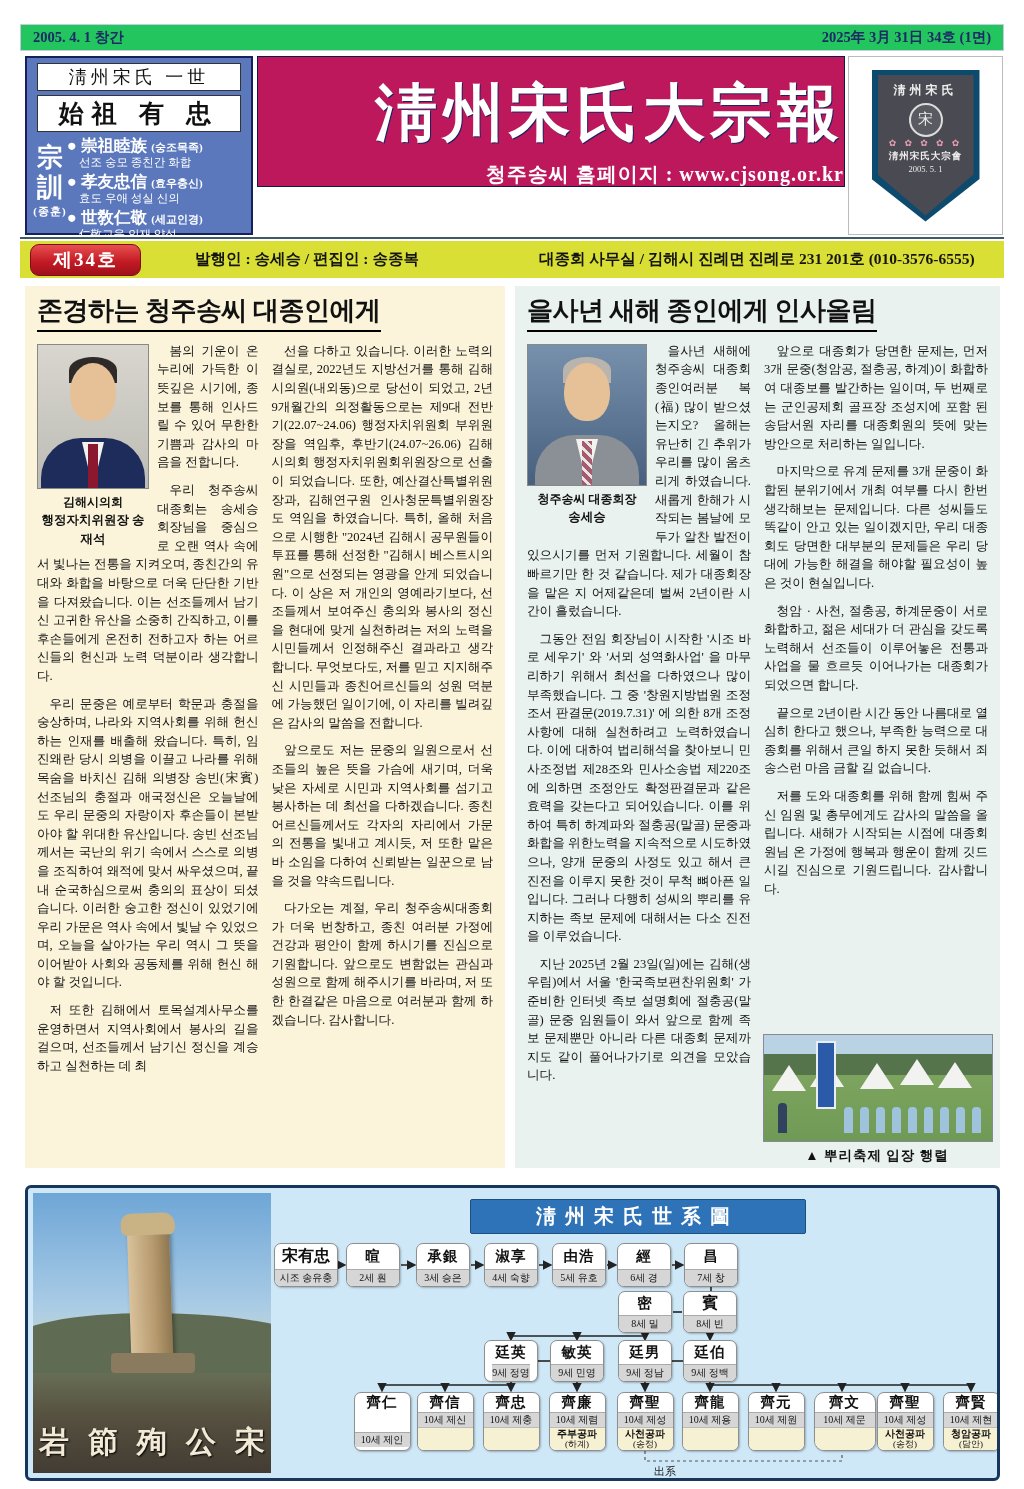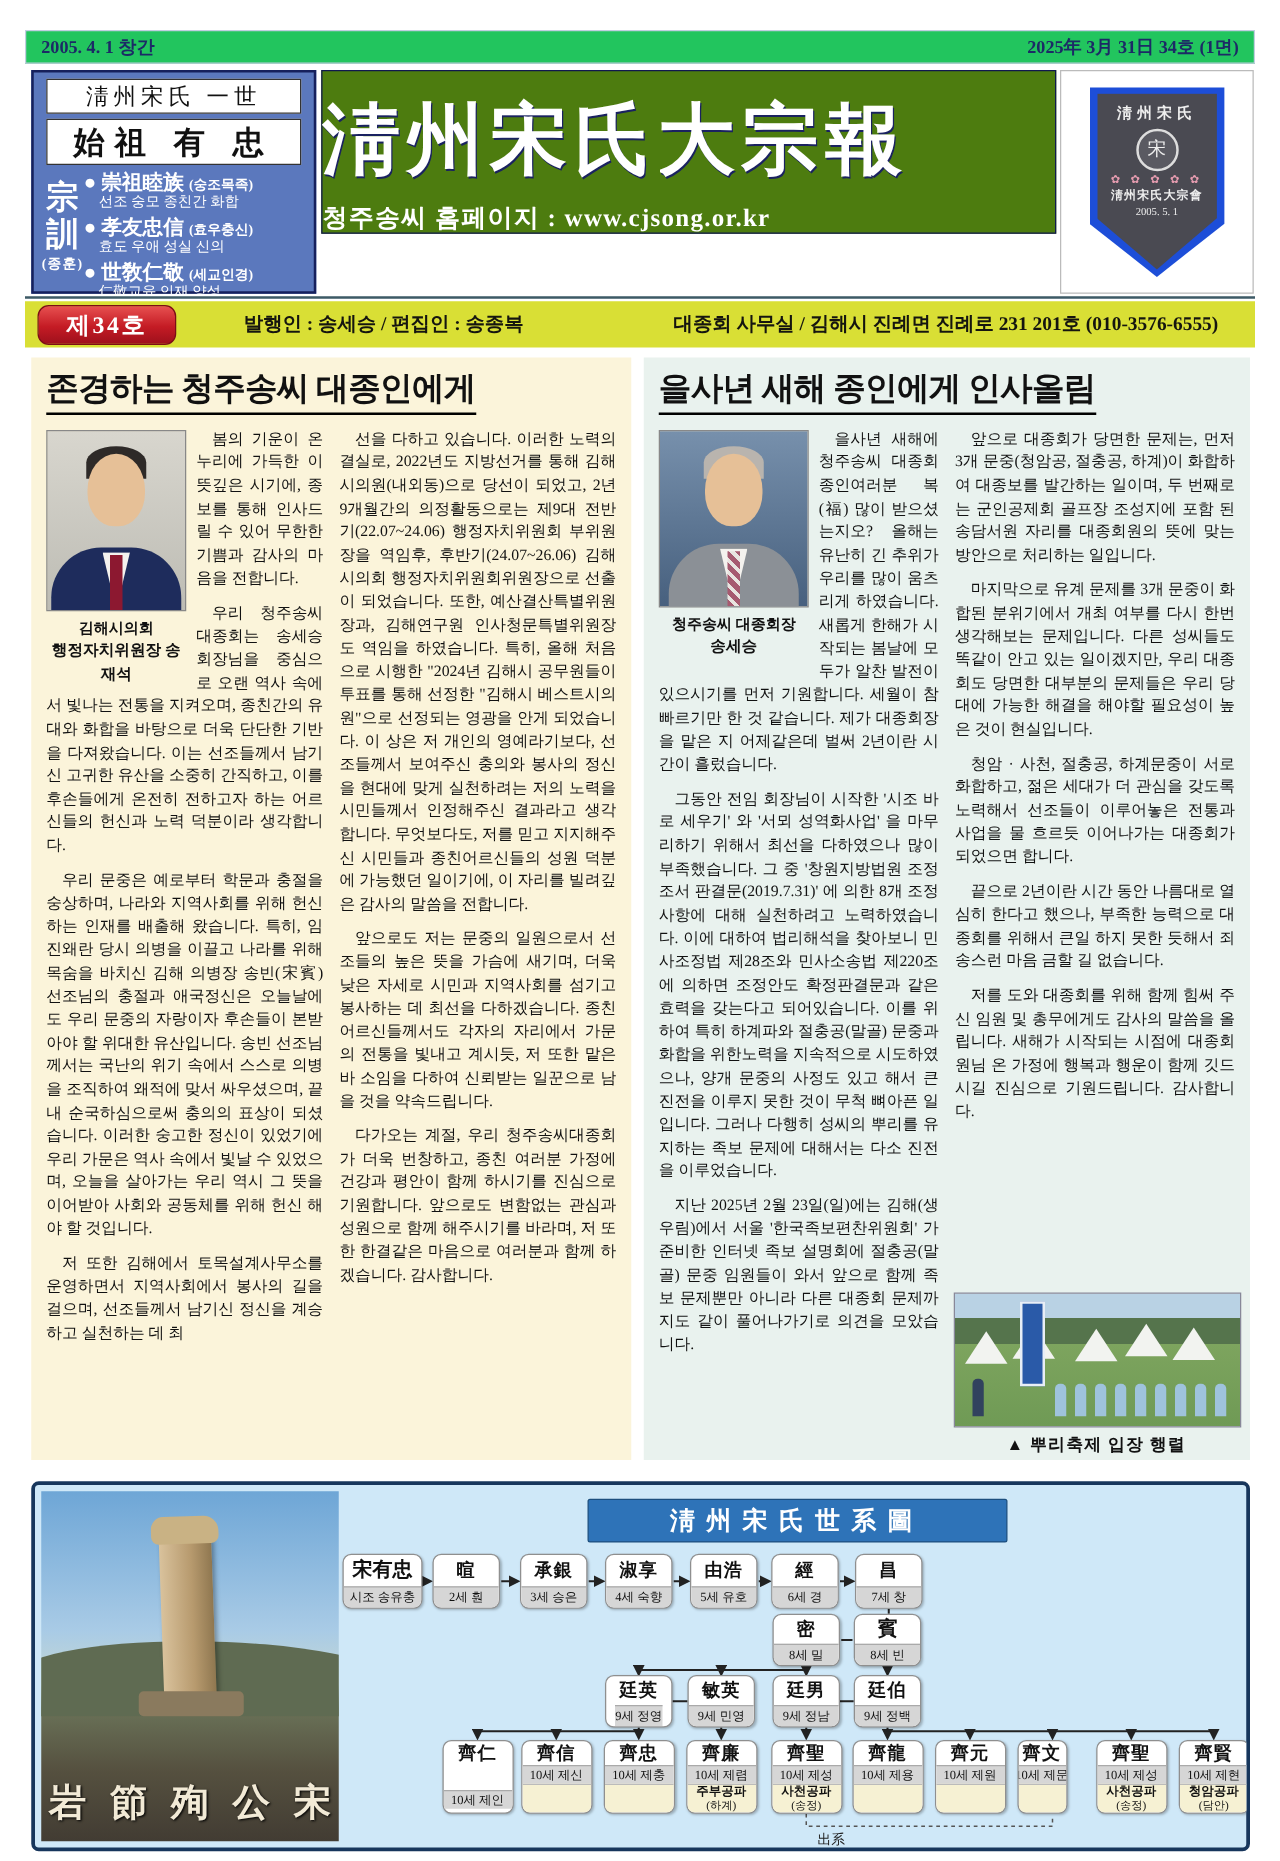--- a/index.html
+++ b/index.html
@@ -17,28 +17,28 @@
   .origin-line2{background:#fff;border:1px solid #333;text-align:center;font-size:25px;font-weight:bold;
                 letter-spacing:8px;padding:1px 0;margin:4px 4px 5px 4px;}
   .motto{display:flex;color:#fff;}
   .motto-v{width:34px;text-align:center;font-size:26px;font-weight:bold;line-height:1.15;padding-top:6px;}
   .motto-v .paren{font-size:11px;letter-spacing:1px;line-height:1.1;margin-top:2px;}
   .motto-items{flex:1;}
   .motto-item{margin-bottom:3px;}
   .mi-hanja{font-size:16.5px;font-weight:bold;line-height:1.15;}
   .mi-hanja .hg{font-size:11px;font-weight:bold;}
   .mi-desc{font-size:11.5px;padding-left:12px;line-height:1.2;}
-  .masthead{position:absolute;left:257px;top:56px;width:588px;height:131px;background:#4d7c0f;
-            border:1px solid #10184e;box-sizing:border-box;text-align:left;color:#fff;}
+  .masthead{position:absolute;left:257px;top:56px;width:588px;height:131px;background:#be185d;
+            border:1px solid #10184e;box-sizing:border-box;text-align:right;color:#fff;}
   .mh-title{font-size:62px;font-weight:bold;letter-spacing:5px;margin-top:22px;line-height:1.1;
             text-shadow:1px 1px 0 #1a2260;}
   .mh-sub{font-size:20px;font-weight:bold;margin-top:14px;letter-spacing:1px;}
   .pennantbox{position:absolute;left:848px;top:56px;width:155px;height:179px;background:#fff;
               border:1px solid #bbb;box-sizing:border-box;display:flex;align-items:center;justify-content:center;}
-  .pennant-outer{width:108px;height:152px;background:#1d4ed8;
+  .pennant-outer{width:108px;height:152px;background:#0c4a6e;
                  clip-path:polygon(0 0,100% 0,100% 72%,50% 100%,0 72%);position:relative;}
   .pennant-inner{position:absolute;left:6px;top:5px;right:6px;bottom:6px;background:#4a4a52;
                  clip-path:polygon(0 0,100% 0,100% 71%,50% 100%,0 71%);text-align:center;color:#eee;}
   .pn-top{font-size:12px;letter-spacing:4px;margin-top:7px;font-weight:bold;}
   .pn-circle{width:30px;height:30px;border:2px solid #ddd;border-radius:50%;margin:4px auto 1px auto;
              display:flex;align-items:center;justify-content:center;font-size:15px;color:#eee;background:#5a5a62;}
   .pn-flowers{color:#e69cb0;font-size:9px;letter-spacing:3px;}
   .pn-bottom{font-size:9.5px;letter-spacing:1px;font-weight:bold;margin-top:2px;}
   .pn-date{font-size:8.5px;margin-top:1px;}
   .header-rule{position:absolute;left:20px;top:237px;width:984px;height:2px;background:#3d5a66;}
@@ -422,21 +422,21 @@
           <div class="tnode" style="left: 407.5px; top: 204px; width: 57px; height: 59px;">
             <div class="t-hanja">齊龍</div>
             <div class="t-sub">10세 제용</div>
             <div class="t-yellow"></div>
           </div>
           <div class="tnode" style="left: 473.5px; top: 204px; width: 57px; height: 59px;">
             <div class="t-hanja">齊元</div>
             <div class="t-sub">10세 제원</div>
             <div class="t-yellow"></div>
           </div>
-          <div class="tnode" style="left: 539.5px; top: 204px; width: 40px; height: 59px;">
+          <div class="tnode" style="left: 539.5px; top: 204px; width: 62px; height: 59px; border-radius: 10px;">
             <div class="t-hanja">齊文</div>
             <div class="t-sub">10세 제문</div>
             <div class="t-yellow"></div>
           </div>
           <div class="tnode" style="left: 602.5px; top: 204px; width: 57px; height: 59px;">
             <div class="t-hanja">齊聖</div>
             <div class="t-sub">10세 제성</div>
             <div class="t-yellow">
               <div class="t-branch">사천공파</div>
               <div class="t-bsub">(송정)</div>

